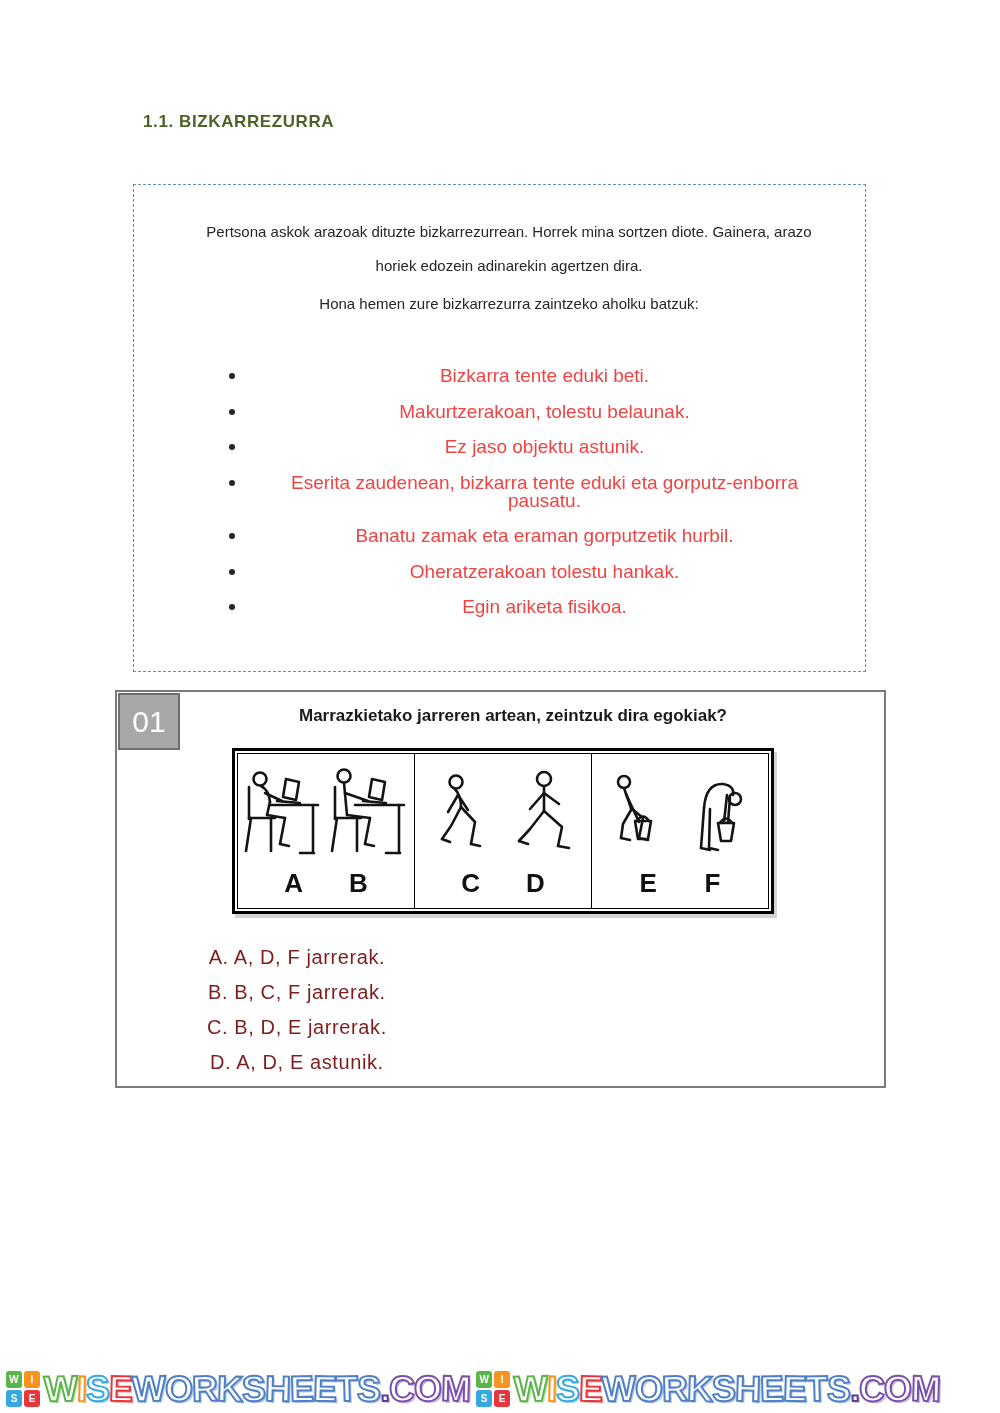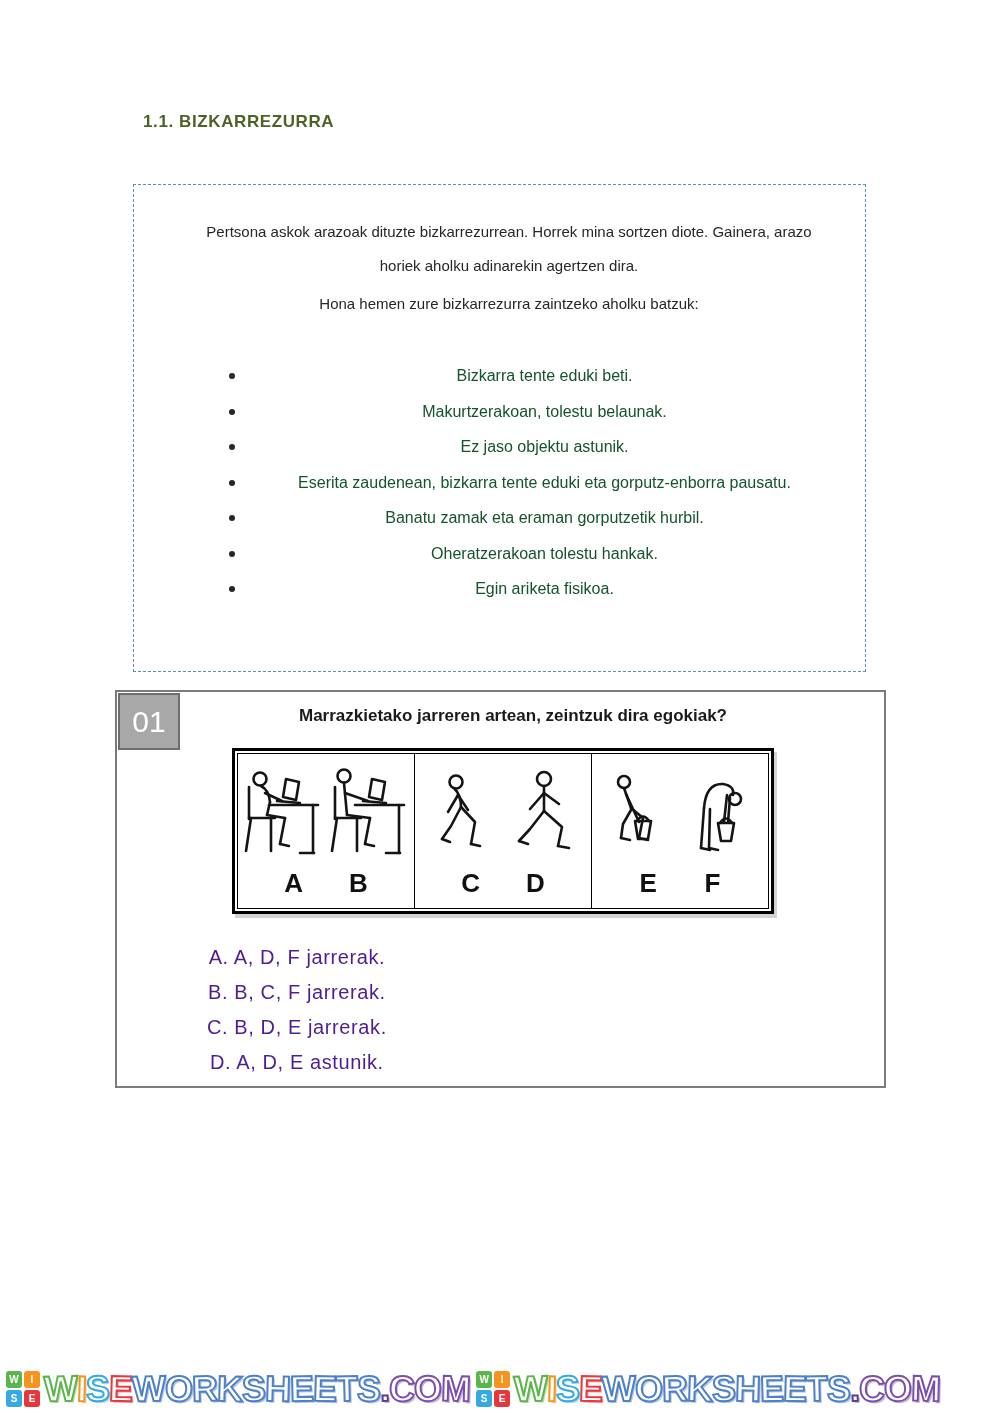--- a/index.html
+++ b/index.html
@@ -29,21 +29,21 @@
   .infobox .para2 {
     position:absolute; left:57px; top:110px; width:636px;
     font-size:15px; color:#262626;
   }
   .advice-list {
     position:absolute; left:95px; top:182px; width:600px;
     list-style:none;
   }
   .advice-list li {
     position:relative; padding-left:31px; margin-bottom:17.5px;
-    font-size:16px; color:#14532d; line-height:18px;
+    font-size:19px; color:#ef4444; line-height:18px;
   }
   .advice-list li .dot {
     position:absolute; left:0; top:6px; width:6px; height:6px;
     border-radius:50%; background:#262626;
   }
 
   
   .qbox {
     position:absolute; left:115px; top:690px; width:771px; height:398px;
     border:2px solid #7b7b7b; background:#ffffff;
@@ -76,21 +76,21 @@
   .fig-label { font-size:26px; font-weight:bold; color:#111; }
   .stick { display:block; }
   .stick path, .stick line { fill:none; stroke:#141414; stroke-width:2.6; stroke-linecap:round; stroke-linejoin:round; }
   .stick circle { fill:none; stroke:#141414; stroke-width:2.6; }
 
   
   .options {
     position:absolute; left:90px; top:255px;
   }
   .option {
-    font-size:20px; color:#4c1d95; letter-spacing:0.6px;
+    font-size:20px; color:#7f1d1d; letter-spacing:0.6px;
     margin-bottom:14px; line-height:21px; cursor:pointer;
   }
 
   
   .footer {
     position:absolute; left:0; bottom:0; width:1000px; height:49px;
     display:flex; align-items:center; overflow:hidden;
   }
   .brand-logo { display:flex; align-items:center; flex:0 0 auto; margin-left:6px; }
   .wise-grid {
@@ -108,21 +108,21 @@
   }
 </style>
 </head>
 <body>
 
 <div class="page">
 
   <div class="doc-title">1.1. BIZKARREZURRA</div>
 
   <div class="infobox">
-    <p class="para1">Pertsona askok arazoak dituzte bizkarrezurrean. Horrek mina sortzen diote. Gainera, arazo horiek aholku adinarekin agertzen dira.</p>
+    <p class="para1">Pertsona askok arazoak dituzte bizkarrezurrean. Horrek mina sortzen diote. Gainera, arazo horiek edozein adinarekin agertzen dira.</p>
     <p class="para2">Hona hemen zure bizkarrezurra zaintzeko aholku batzuk:</p>
     <ul class="advice-list">
       <li><span class="dot"></span><span>Bizkarra tente eduki beti.</span></li>
       <li><span class="dot"></span><span>Makurtzerakoan, tolestu belaunak.</span></li>
       <li><span class="dot"></span><span>Ez jaso objektu astunik.</span></li>
       <li><span class="dot"></span><span>Eserita zaudenean, bizkarra tente eduki eta gorputz-enborra pausatu.</span></li>
       <li><span class="dot"></span><span>Banatu zamak eta eraman gorputzetik hurbil.</span></li>
       <li><span class="dot"></span><span>Oheratzerakoan tolestu hankak.</span></li>
       <li><span class="dot"></span><span>Egin ariketa fisikoa.</span></li>
     </ul>

